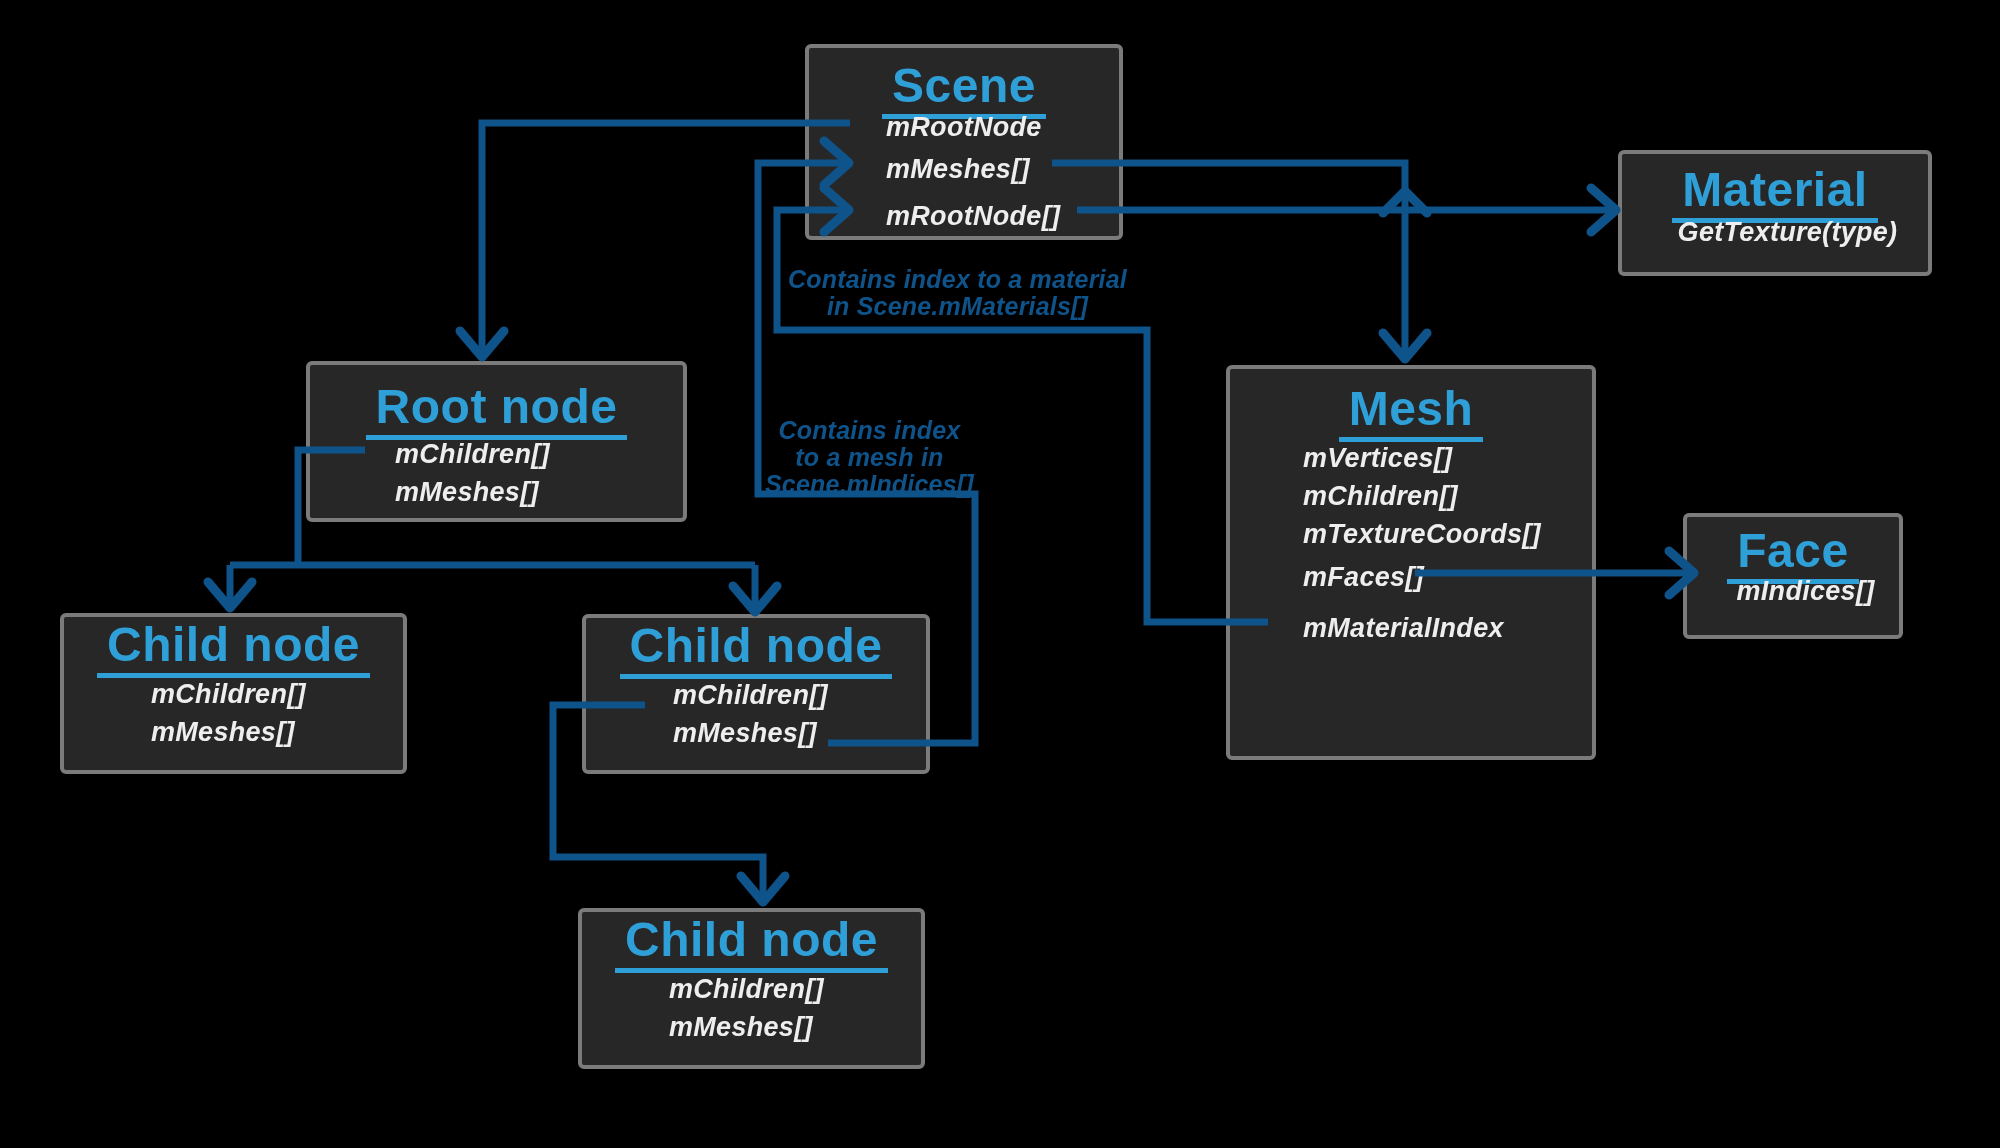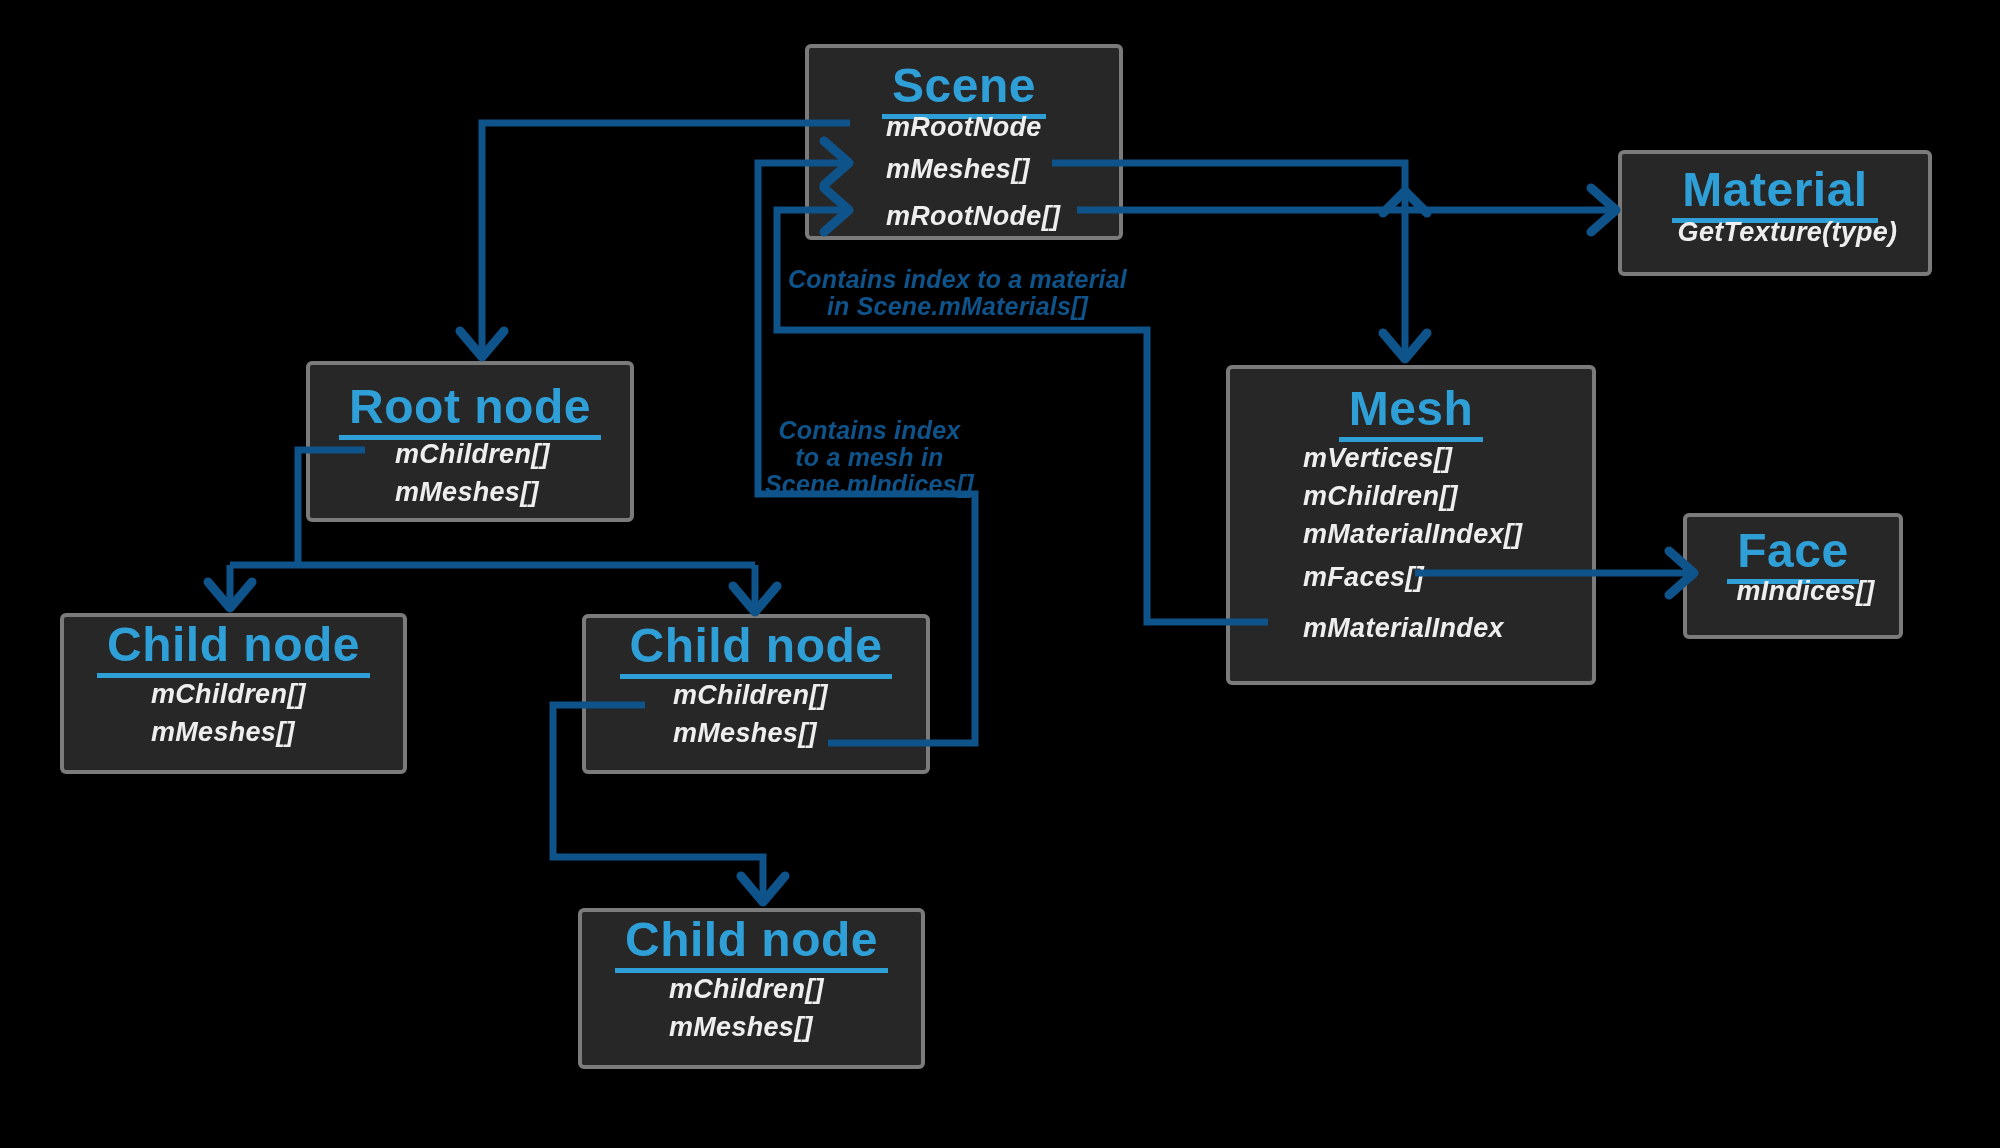--- a/index.html
+++ b/index.html
@@ -19,33 +19,33 @@
   .members .m{line-height:38px;white-space:nowrap;}
   .members.center .m{text-align:center;}
 
   
   #n-scene{left:805px;top:44px;width:318px;height:196px;}
   #n-scene .ntitle{padding-top:10px;height:48px;}
   #n-scene .m{line-height:42px;padding-left:52px;}
   #n-scene .m:nth-child(3){margin-top:5px;}
 
   
-  #n-root{left:306px;top:361px;width:328px;height:161px;}
+  #n-root{left:306px;top:361px;width:381px;height:161px;}
   #n-root .ntitle{padding-top:14px;height:56px;}
   #n-root .m{padding-left:60px;}
 
   
   #n-child1{left:60px;top:613px;width:347px;height:161px;}
   #n-child2{left:582px;top:614px;width:348px;height:160px;}
   #n-child3{left:578px;top:908px;width:347px;height:161px;}
   .child .ntitle{padding-top:0;height:58px;}
   .child .m{padding-left:62px;}
 
   
-  #n-mesh{left:1226px;top:365px;width:370px;height:320px;}
+  #n-mesh{left:1226px;top:365px;width:370px;height:395px;}
   #n-mesh .ntitle{padding-top:12px;height:58px;}
   #n-mesh .m{padding-left:48px;}
   #n-mesh .m:nth-child(4){margin-top:5px;}
   #n-mesh .m:nth-child(5){margin-top:13px;}
 
   
   #n-material{left:1618px;top:150px;width:314px;height:126px;}
   #n-material .ntitle{padding-top:8px;height:48px;}
   #n-material .m{line-height:44px;}
 
@@ -112,21 +112,21 @@
       <div class="m">mChildren[]</div>
       <div class="m">mMeshes[]</div>
     </div>
   </div>
 
   <div class="node" id="n-mesh">
     <div class="ntitle"><span class="tline">Mesh</span></div>
     <div class="members">
       <div class="m">mVertices[]</div>
       <div class="m">mChildren[]</div>
-      <div class="m">mMaterialIndex[]</div>
+      <div class="m">mTextureCoords[]</div>
       <div class="m">mFaces[]</div>
       <div class="m">mMaterialIndex</div>
     </div>
   </div>
 
   <div class="node" id="n-material">
     <div class="ntitle"><span class="tline">Material</span></div>
     <div class="members center">
       <div class="m">GetTexture(type)</div>
     </div>

